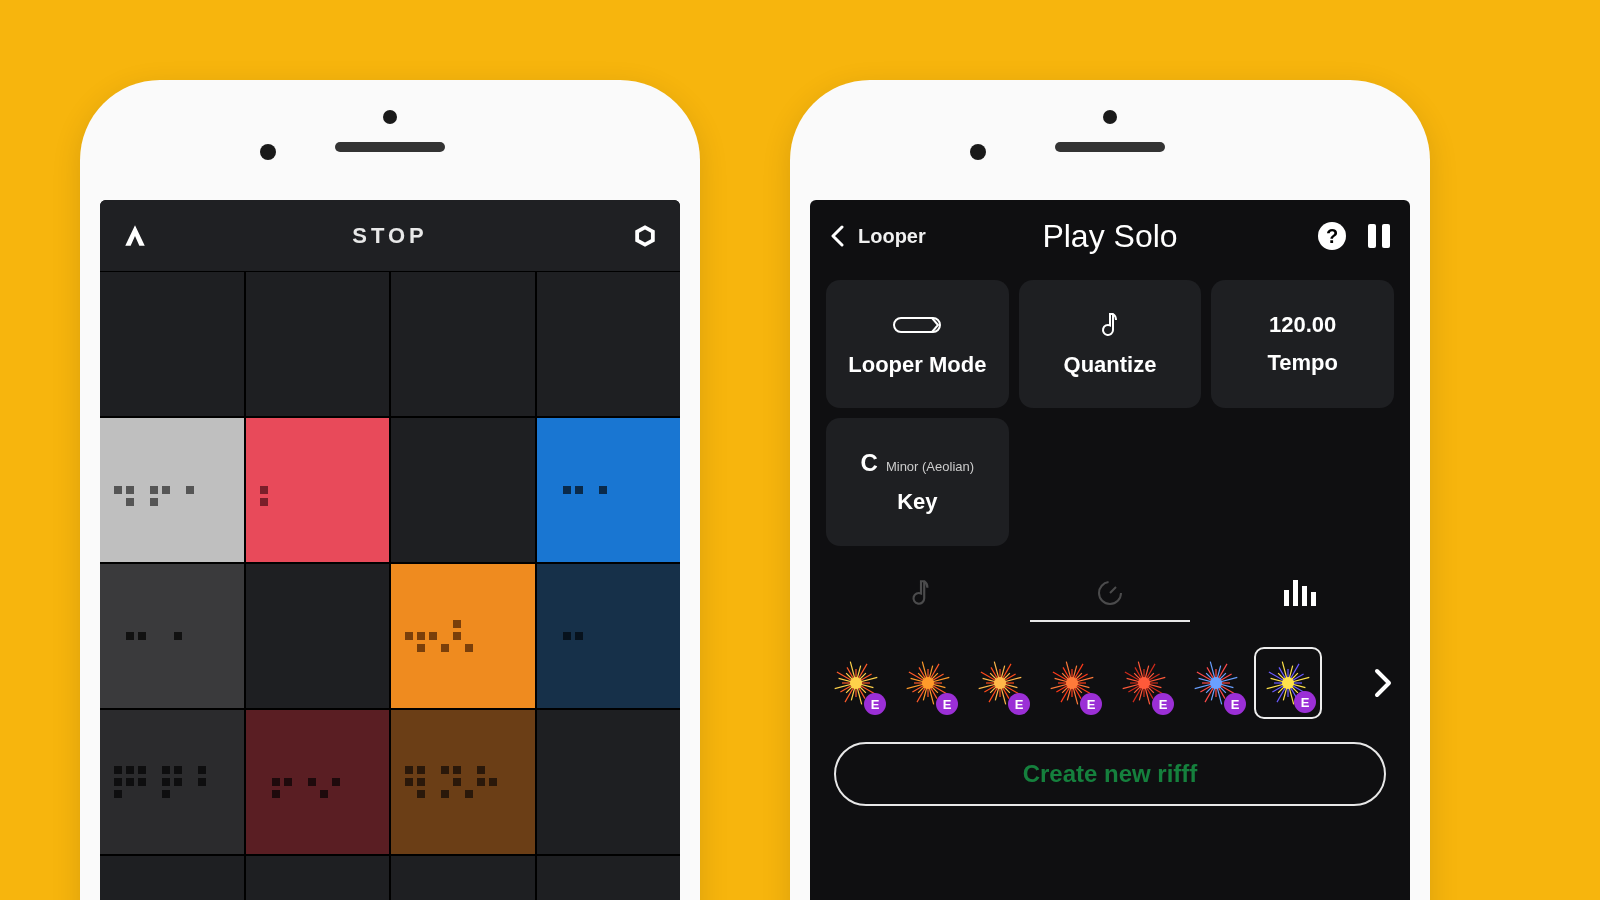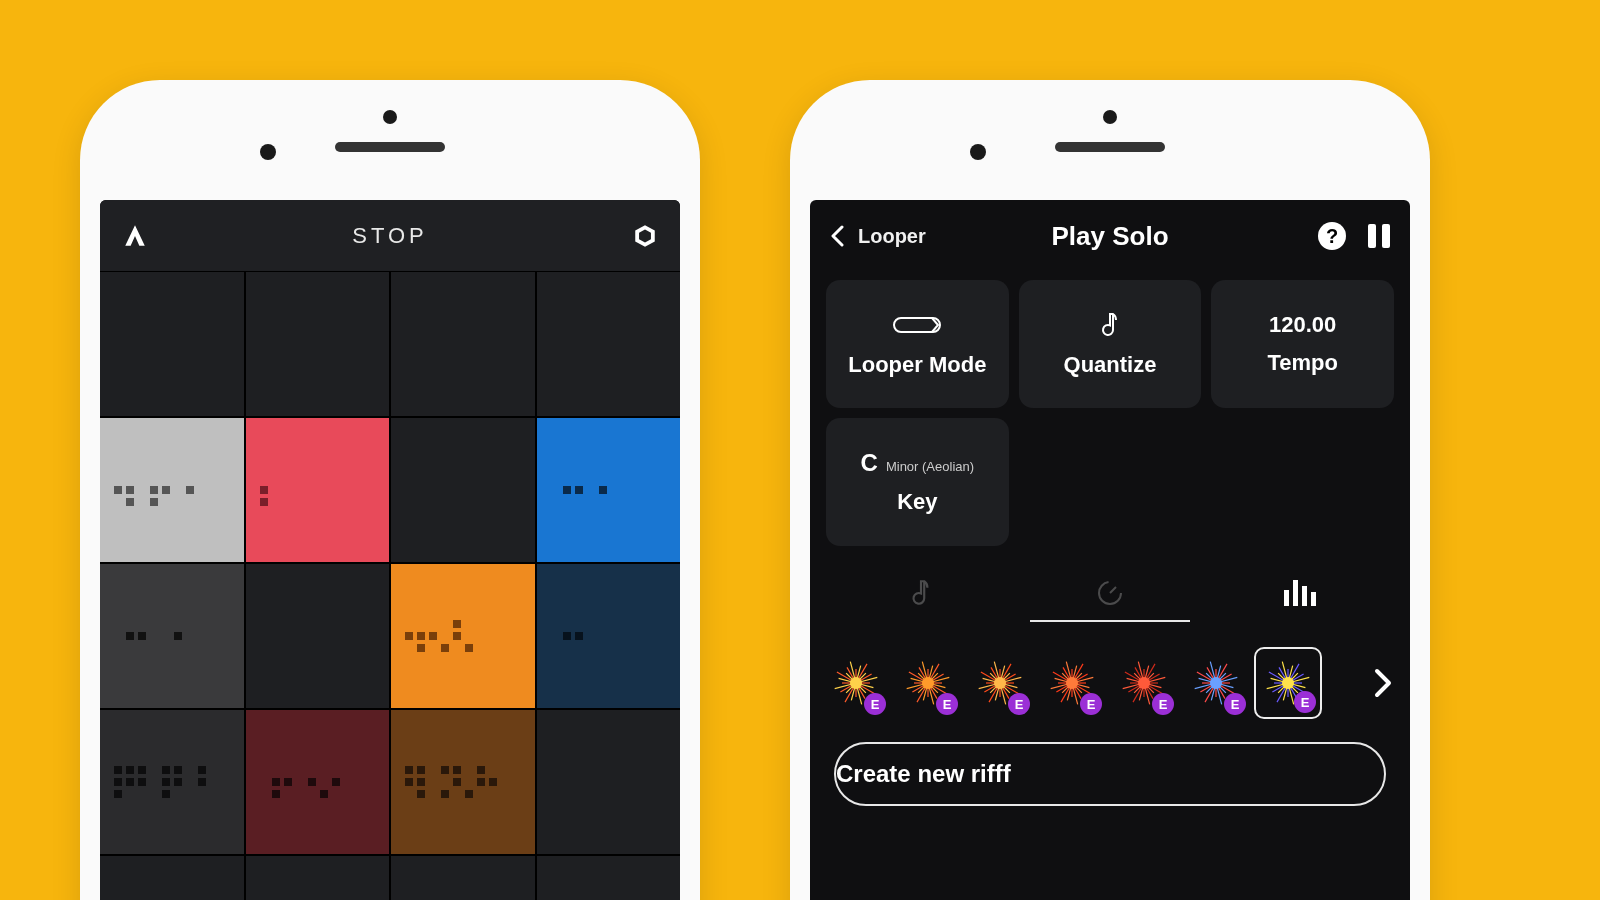--- a/index.html
+++ b/index.html
@@ -70,21 +70,21 @@
     display: flex;
     align-items: center;
     justify-content: space-between;
     padding: 0 22px;
     border-bottom: 1px solid #000;
   }
   .left-header .title {
     color: #e8e8e8;
     letter-spacing: 4px;
     font-size: 22px;
-    font-weight: 400;
+    font-weight: 700;
   }
   .hex-icon {
     width: 26px; height: 26px;
   }
   .a-icon { width: 26px; height: 26px; }
   .pad-grid {
     flex: 1;
     display: grid;
     grid-template-columns: repeat(4, 1fr);
     grid-auto-rows: 144px;
@@ -120,22 +120,22 @@
   .back-chevron { width: 14px; height: 22px; cursor: pointer; }
   .r-header .explore {
     font-size: 20px;
     font-weight: 700;
     color: #f0f0f0;
   }
   .r-header .center-title {
     position: absolute;
     left: 50%;
     transform: translateX(-50%);
-    font-size: 26px;
-    font-weight: 700;
+    font-size: 32px;
+    font-weight: 400;
     color: #fff;
   }
   .r-header .right-icons {
     margin-left: auto;
     display: flex;
     gap: 22px;
     align-items: center;
   }
   .help-icon {
     width: 28px; height: 28px;
@@ -260,26 +260,26 @@
   .presets-arrow {
     width: 30px;
     color: #fff;
     display:flex; align-items:center; justify-content:center;
   }
   .create-btn {
     margin: 4px 24px 10px 24px;
     height: 64px;
     border: 2px solid #e8e8e8;
     border-radius: 40px;
-    color: #ffffff;
+    color: #15803d;
     font-size: 24px;
     font-weight: 800;
     display: flex;
     align-items: center;
-    justify-content: flex-start;
+    justify-content: center;
     cursor: pointer;
   }
 </style>
 </head>
 <body>
 
 <div class="phone phone-left">
   <div class="phone-top">
     <div class="sensor"></div>
     <div class="camera"></div>

